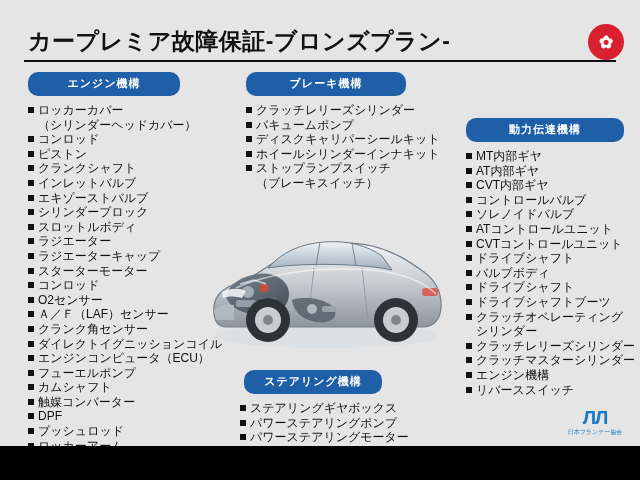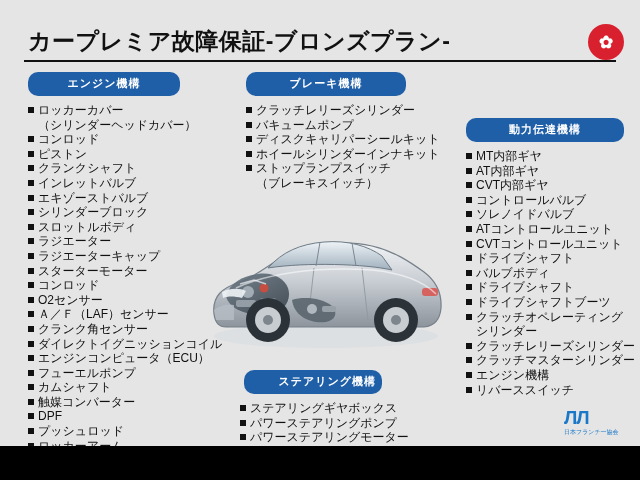--- a/index.html
+++ b/index.html
@@ -122,28 +122,28 @@
     top: 118px;
     width: 156px;
   }
   #section-drivetrain .section-header { width: 146px; }
   
   #section-steering {
     left: 240px;
     top: 370px;
     width: 170px;
   }
-  #section-steering .section-header { width: 126px; margin-left: 4px; text-align: right; }
+  #section-steering .section-header { width: 126px; margin-left: 4px; }
   
   #footer-logo {
     position: absolute;
     right: 14px;
     bottom: 10px;
     width: 62px;
-    text-align: left;
+    text-align: center;
   }
   #footer-logo .mark {
     font-size: 19px;
     color: #1978c8;
     font-weight: bold;
     line-height: 20px;
     letter-spacing: -1px;
   }
   #footer-logo .caption {
     font-size: 6px;

